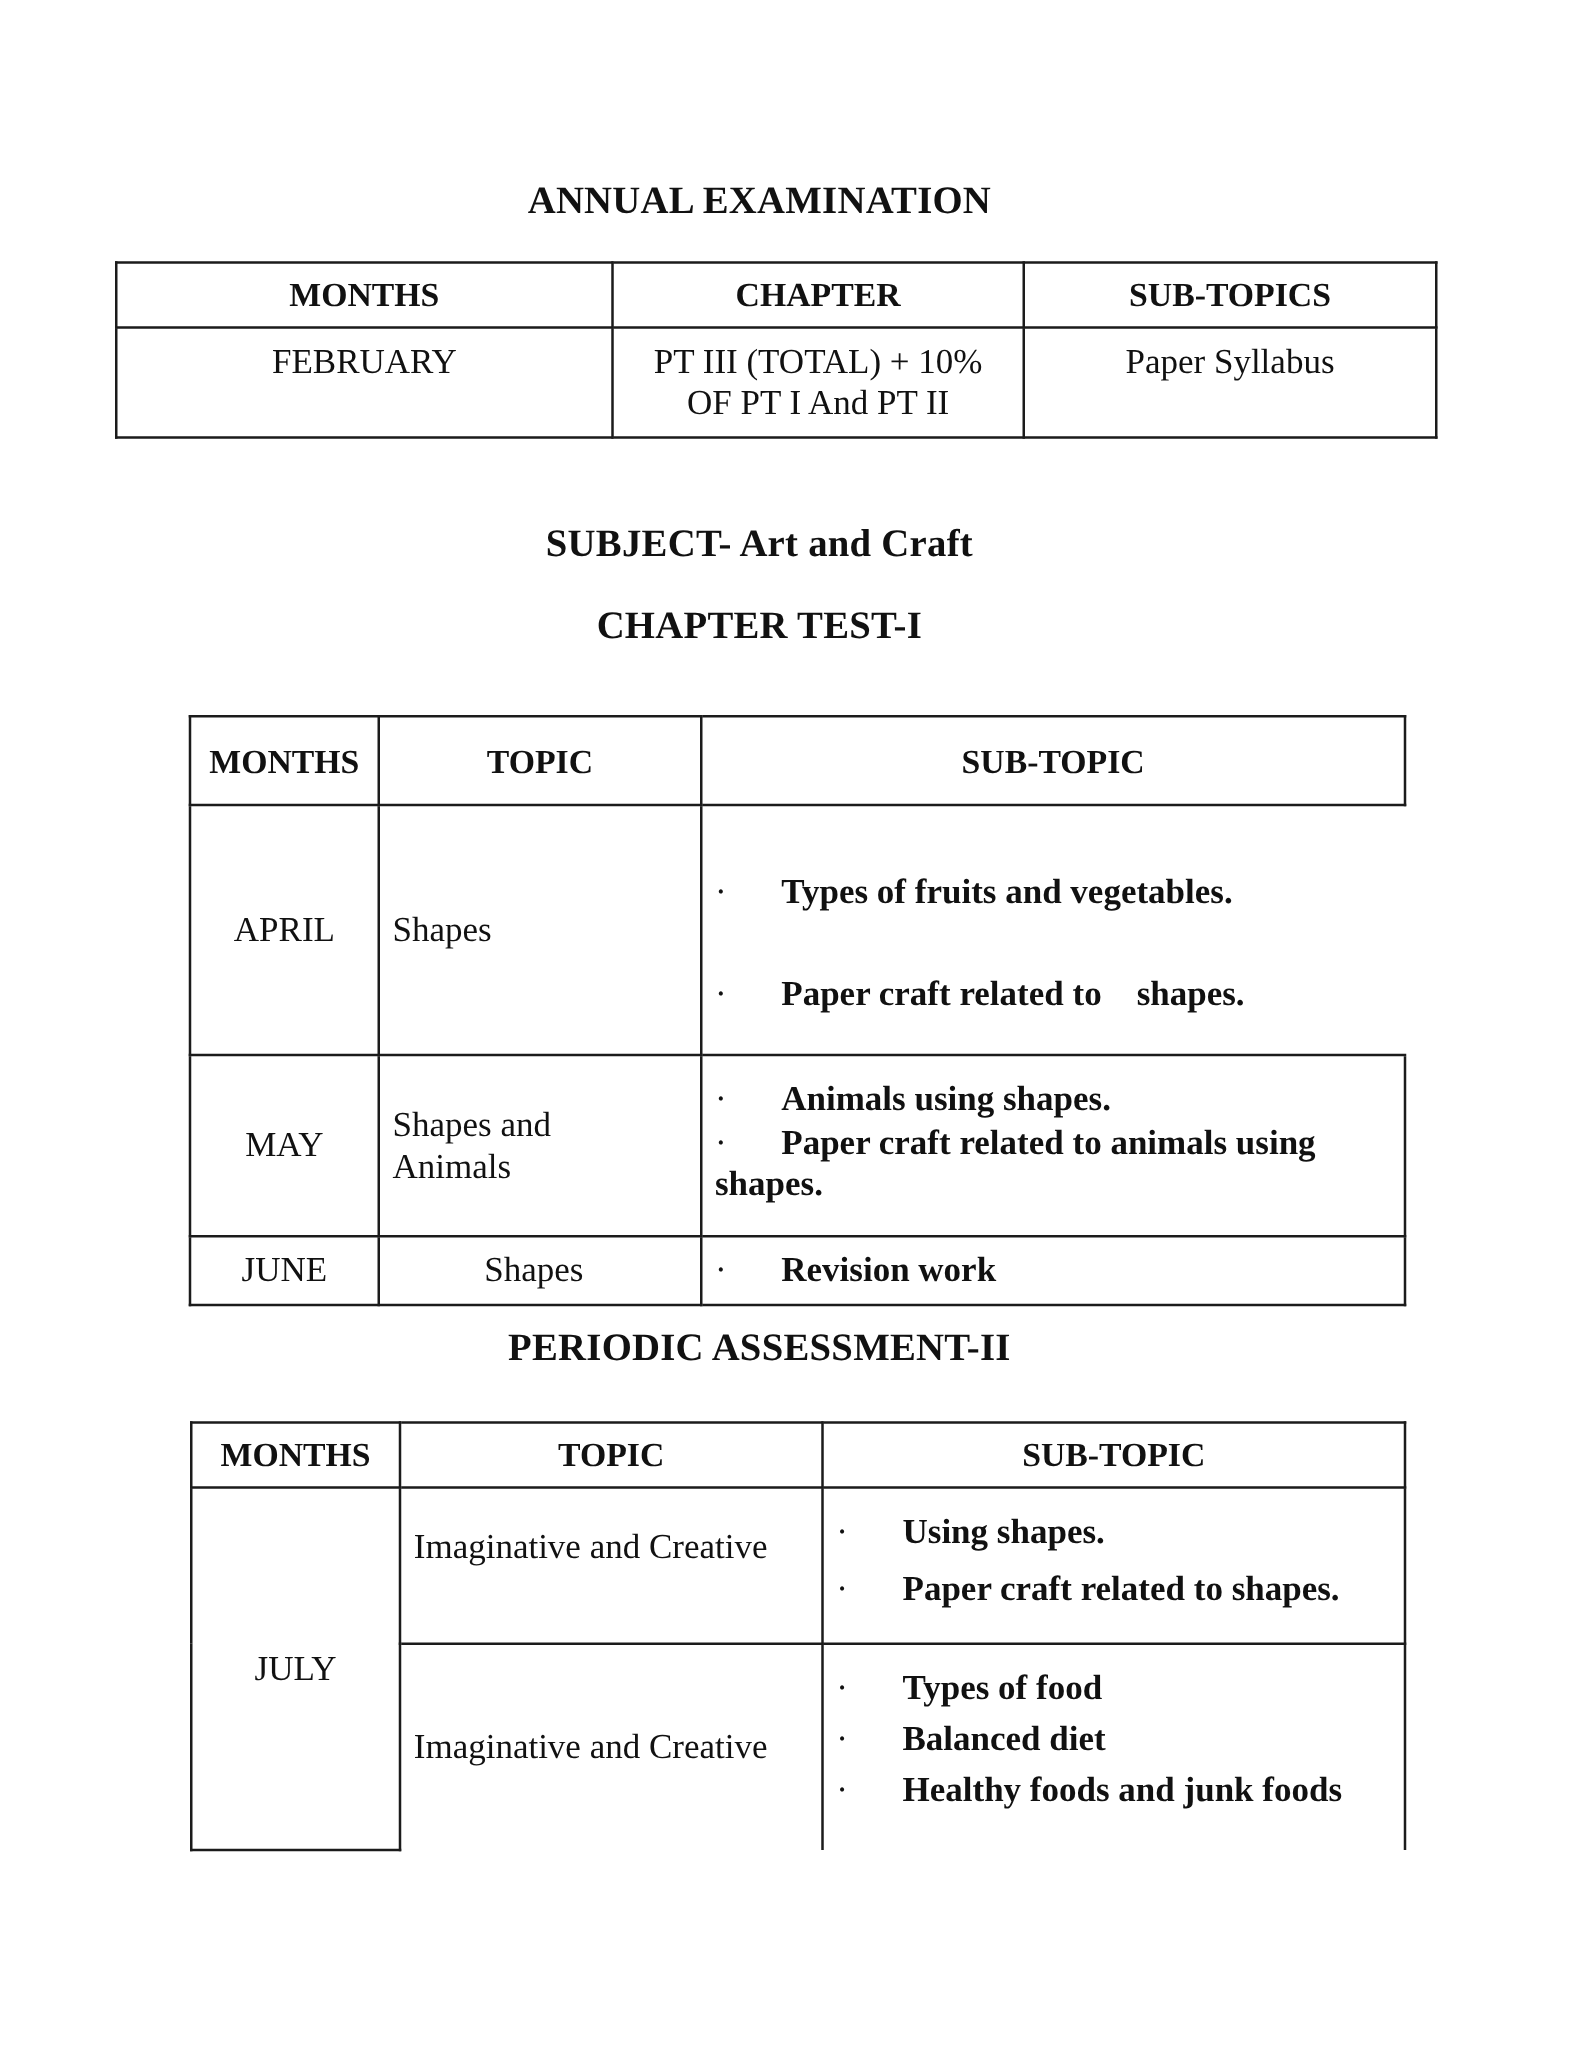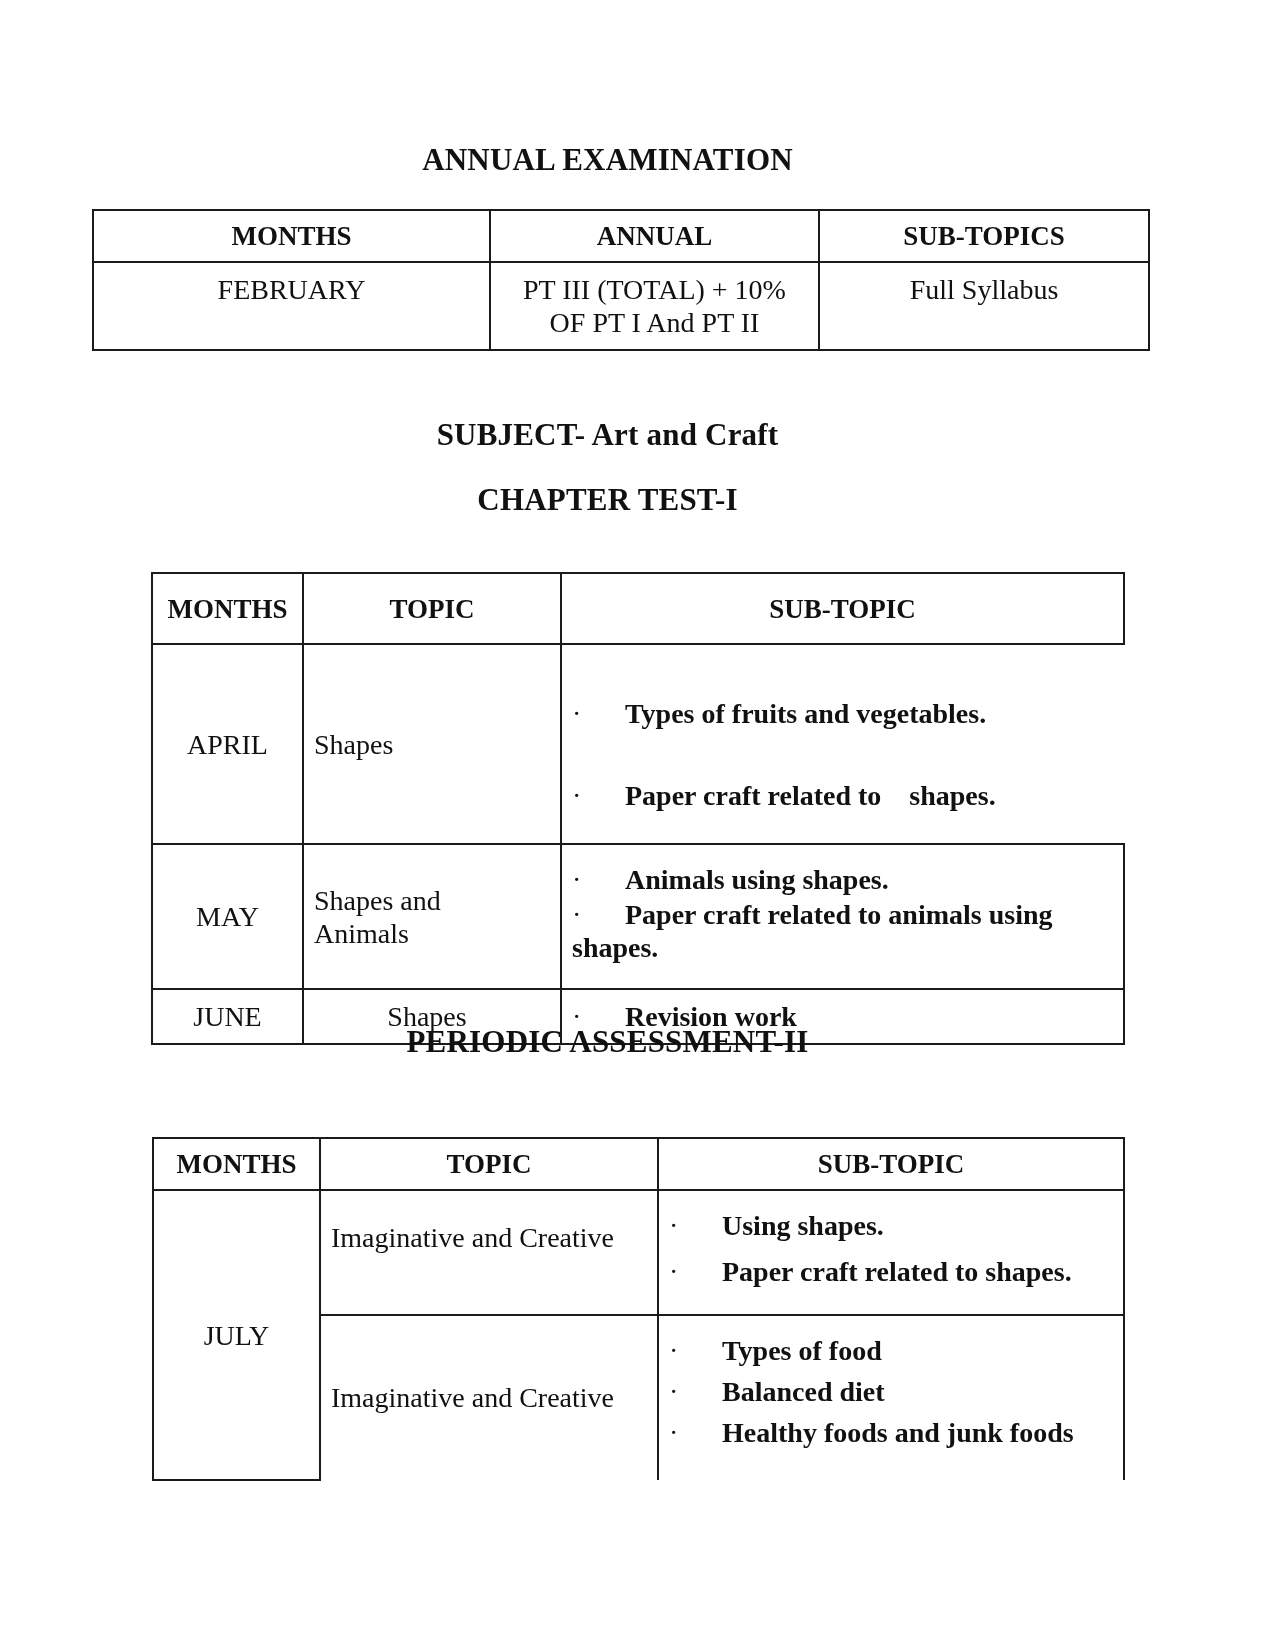--- a/index.html
+++ b/index.html
@@ -37,30 +37,30 @@
 
   <table class="doc t1" style="top:209px;left:92px;width:1056px;">
     <colgroup>
         <col style="width:397px">
         <col style="width:329px">
         <col style="width:330px">
       </colgroup>
     <thead>
       <tr style="height:31px">
         <th>MONTHS</th>
-        <th>ANNUAL</th>
+        <th>CHAPTER</th>
         <th>SUB-TOPICS</th>
       </tr>
     </thead>
     <tbody>
       <tr style="height:72px">
         <td class="cc">FEBRUARY</td>
         <td class="cc pre">PT III (TOTAL) + 10%
 OF PT I And PT II</td>
-        <td class="cc">Full Syllabus</td>
+        <td class="cc">Paper Syllabus</td>
       </tr>
     </tbody>
   </table>
 
   <h2 class="heading" style="top:417px">SUBJECT- Art and Craft</h2>
 
   <h2 class="heading" style="top:482px">CHAPTER TEST-I</h2>
 
   <table class="doc t2" style="top:572px;left:151px;width:972px;">
     <colgroup>
@@ -97,21 +97,21 @@
       <tr style="height:47px">
         <td class="month-cell">JUNE</td>
         <td class="topic-cell cc" style="padding-left:0">Shapes</td>
         <td class="sub-cell vm">
           <p class="li"><span class="dot">·</span><span class="txt">Revision work</span></p>
         </td>
       </tr>
     </tbody>
   </table>
 
-  <h2 class="heading" style="top:1024px">PERIODIC ASSESSMENT-II</h2>
+  <h2 class="heading" style="top:1060px">PERIODIC ASSESSMENT-II</h2>
 
   <table class="doc t3" style="top:1137px;left:152px;width:971px;">
     <colgroup>
         <col style="width:167px">
         <col style="width:338px">
         <col style="width:466px">
       </colgroup>
     <thead>
       <tr style="height:41px">
         <th>MONTHS</th>

